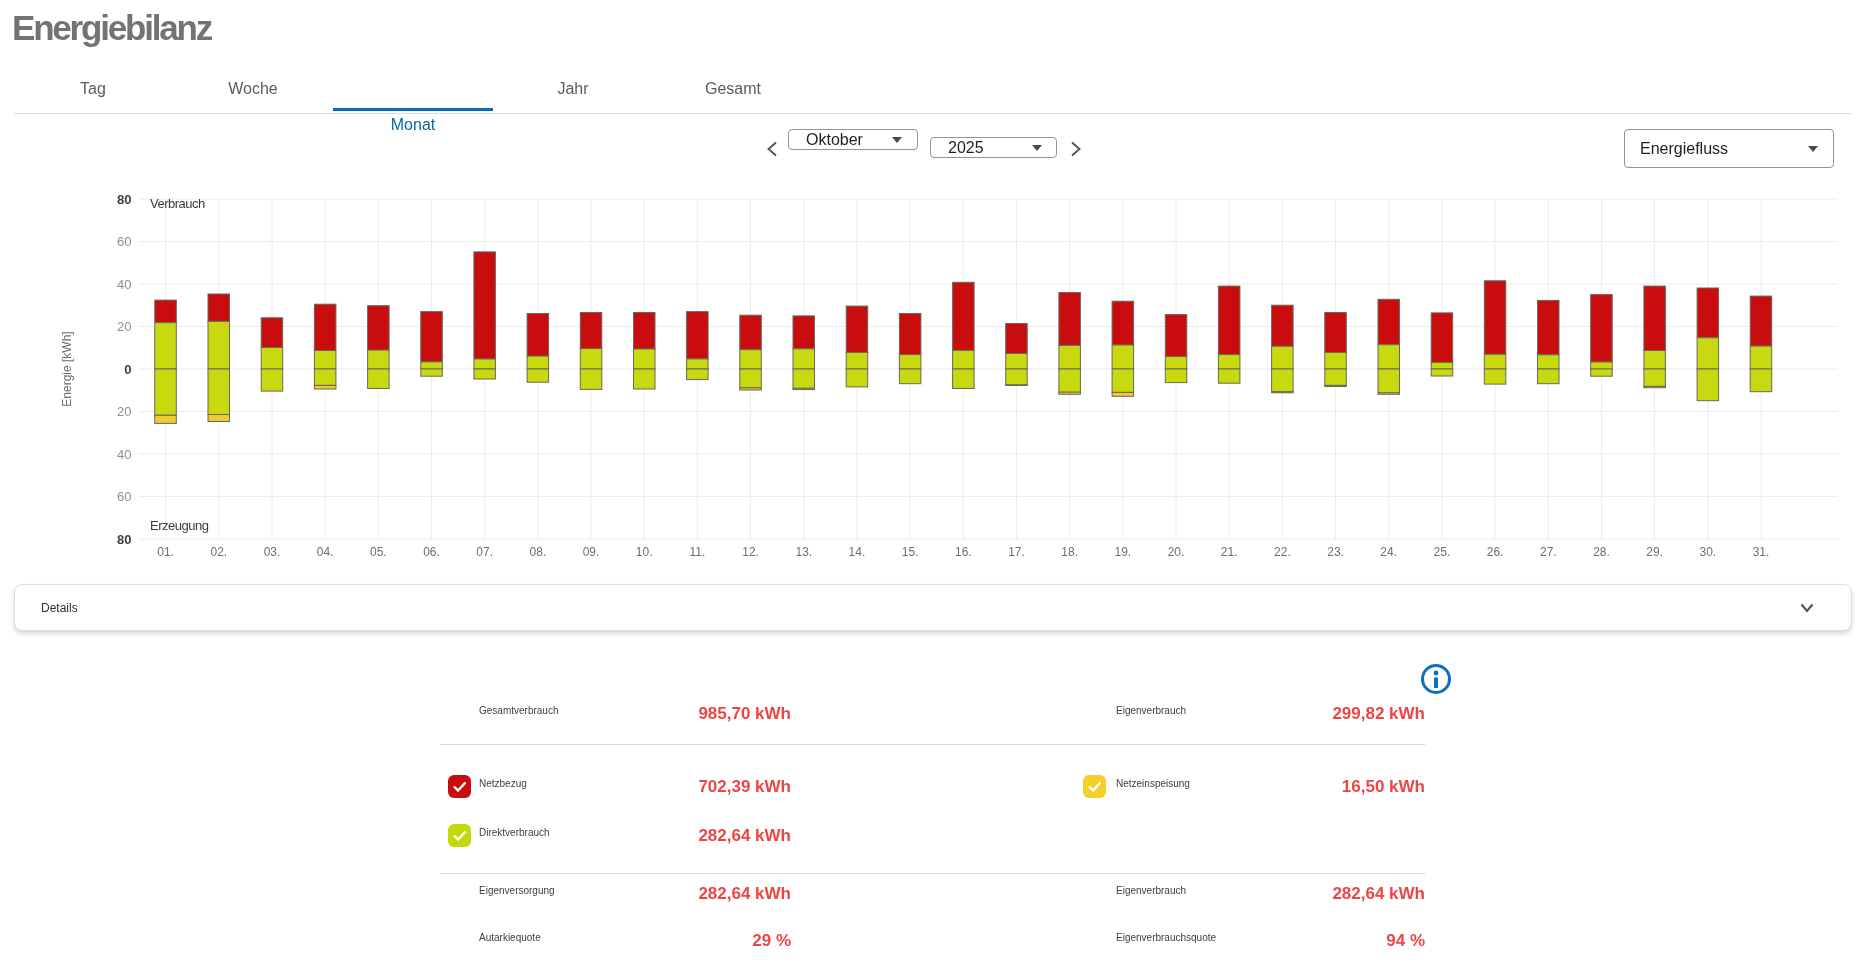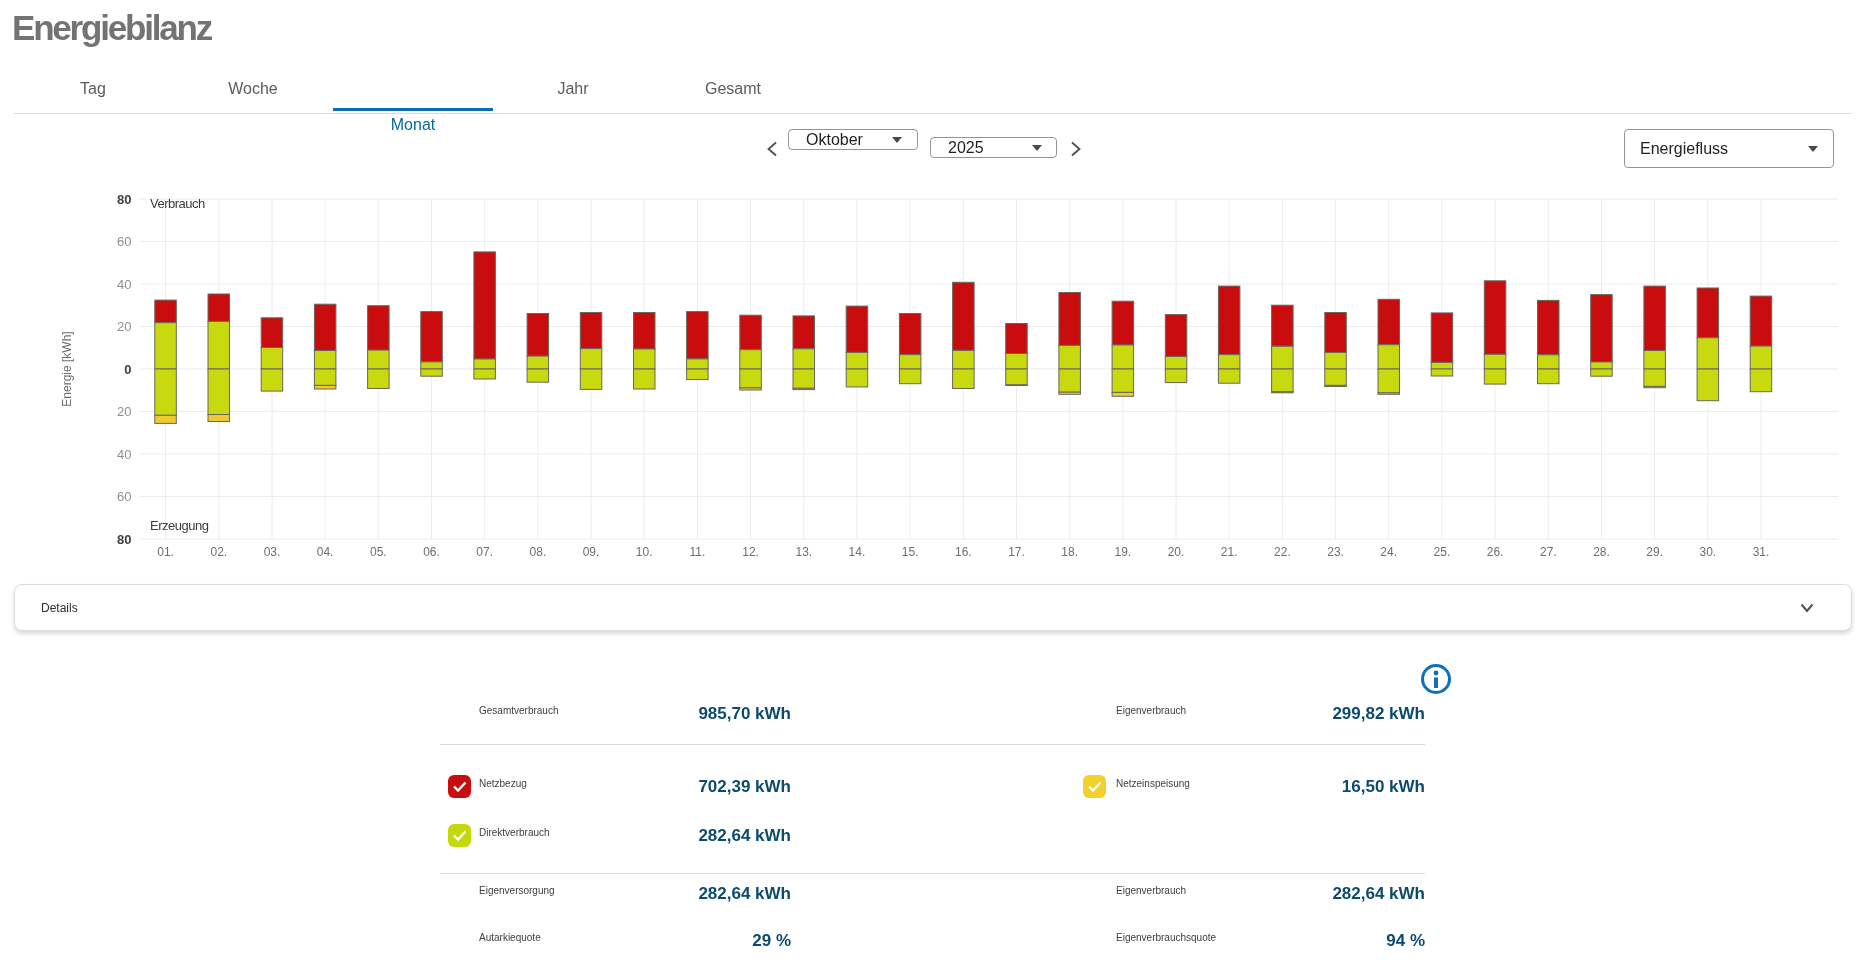--- a/index.html
+++ b/index.html
@@ -9,21 +9,21 @@
 .tab { position:absolute; top:80px; width:160px; text-align:center; font-size:16px; color:#5c5c5c; }
 .tab.active { color:#0369a1;margin-top:36px; }
 .underline { position:absolute; left:333px; top:108px; width:160px; height:3px; background:#0a6cb5; }
 .tabborder { position:absolute; left:14px; top:113px; width:1838px; height:1px; background:#dcdcdc; }
 .selbox { position:absolute; top:129px; height:21px; border:1px solid #949494; border-radius:4px; background:#fff; }
 .selbox .txt { position:absolute; left:17px; top:50%; transform:translateY(-50%); font-size:16px; color:#1f1f1f; }
 .caret { position:absolute; width:0; height:0; border-left:5.5px solid transparent; border-right:5.5px solid transparent; border-top:6.5px solid #4a4a4a; top:50%; margin-top:-3px; }
 .details { position:absolute; left:14px; top:584px; width:1838px; height:47px; border:1px solid #dcdcdc; border-radius:8px; background:#fff; box-shadow:0 3px 4px rgba(0,0,0,0.15); }
 .details .txt { position:absolute; left:26px; top:50%; transform:translateY(-50%); font-size:12px; color:#2f2f2f;text-align:center; }
 .lbl { position:absolute; font-size:10px; color:#404040; white-space:nowrap; }
-.val { position:absolute; font-size:17px; font-weight:bold; color:#0c4a6e; white-space:nowrap; text-align:right; }
+.val { position:absolute; font-size:17px; font-weight:bold; color:#ef4444; white-space:nowrap; text-align:right; }
 .divider { position:absolute; left:440px; width:985px; height:1px; background:#d9d9d9; }
 .cb { position:absolute; width:23px; height:23px; border-radius:6px; }
 </style>
 </head>
 <body>
 <h1>Energiebilanz</h1>
 <div class="tab" style="left:13px;">Tag</div>
 <div class="tab" style="left:173px;">Woche</div>
 <div class="tab active" style="left:333px;">Monat</div>
 <div class="tab" style="left:493px;">Jahr</div>

